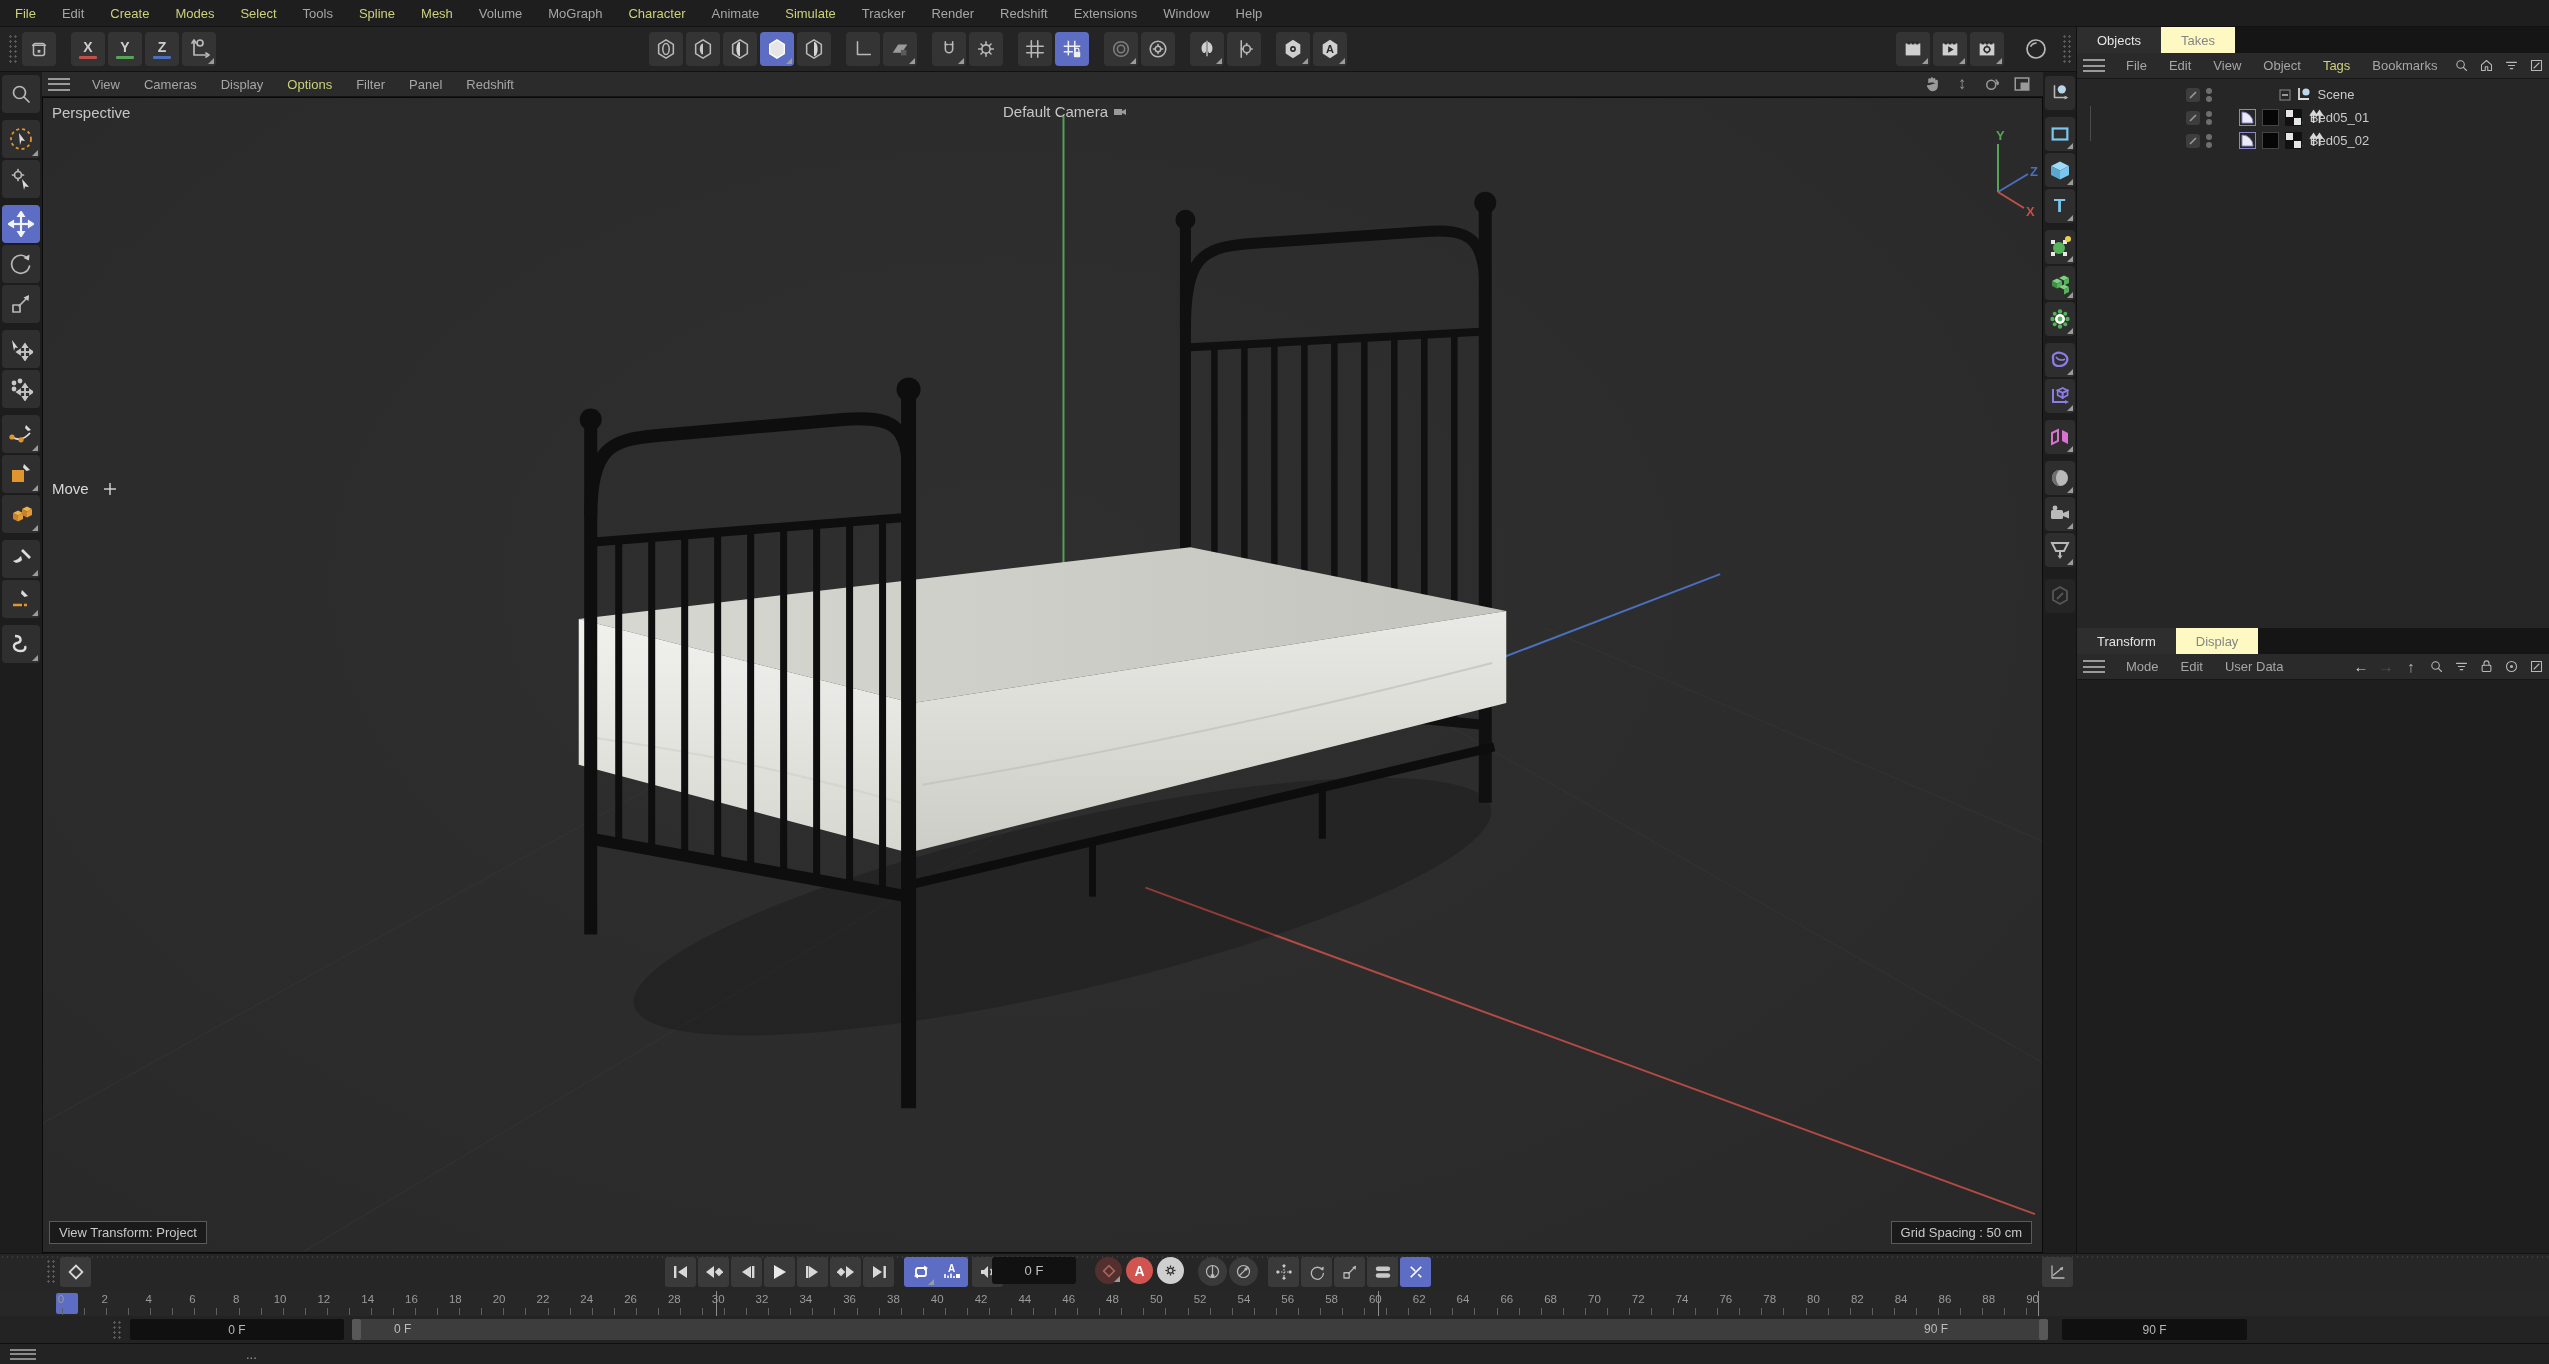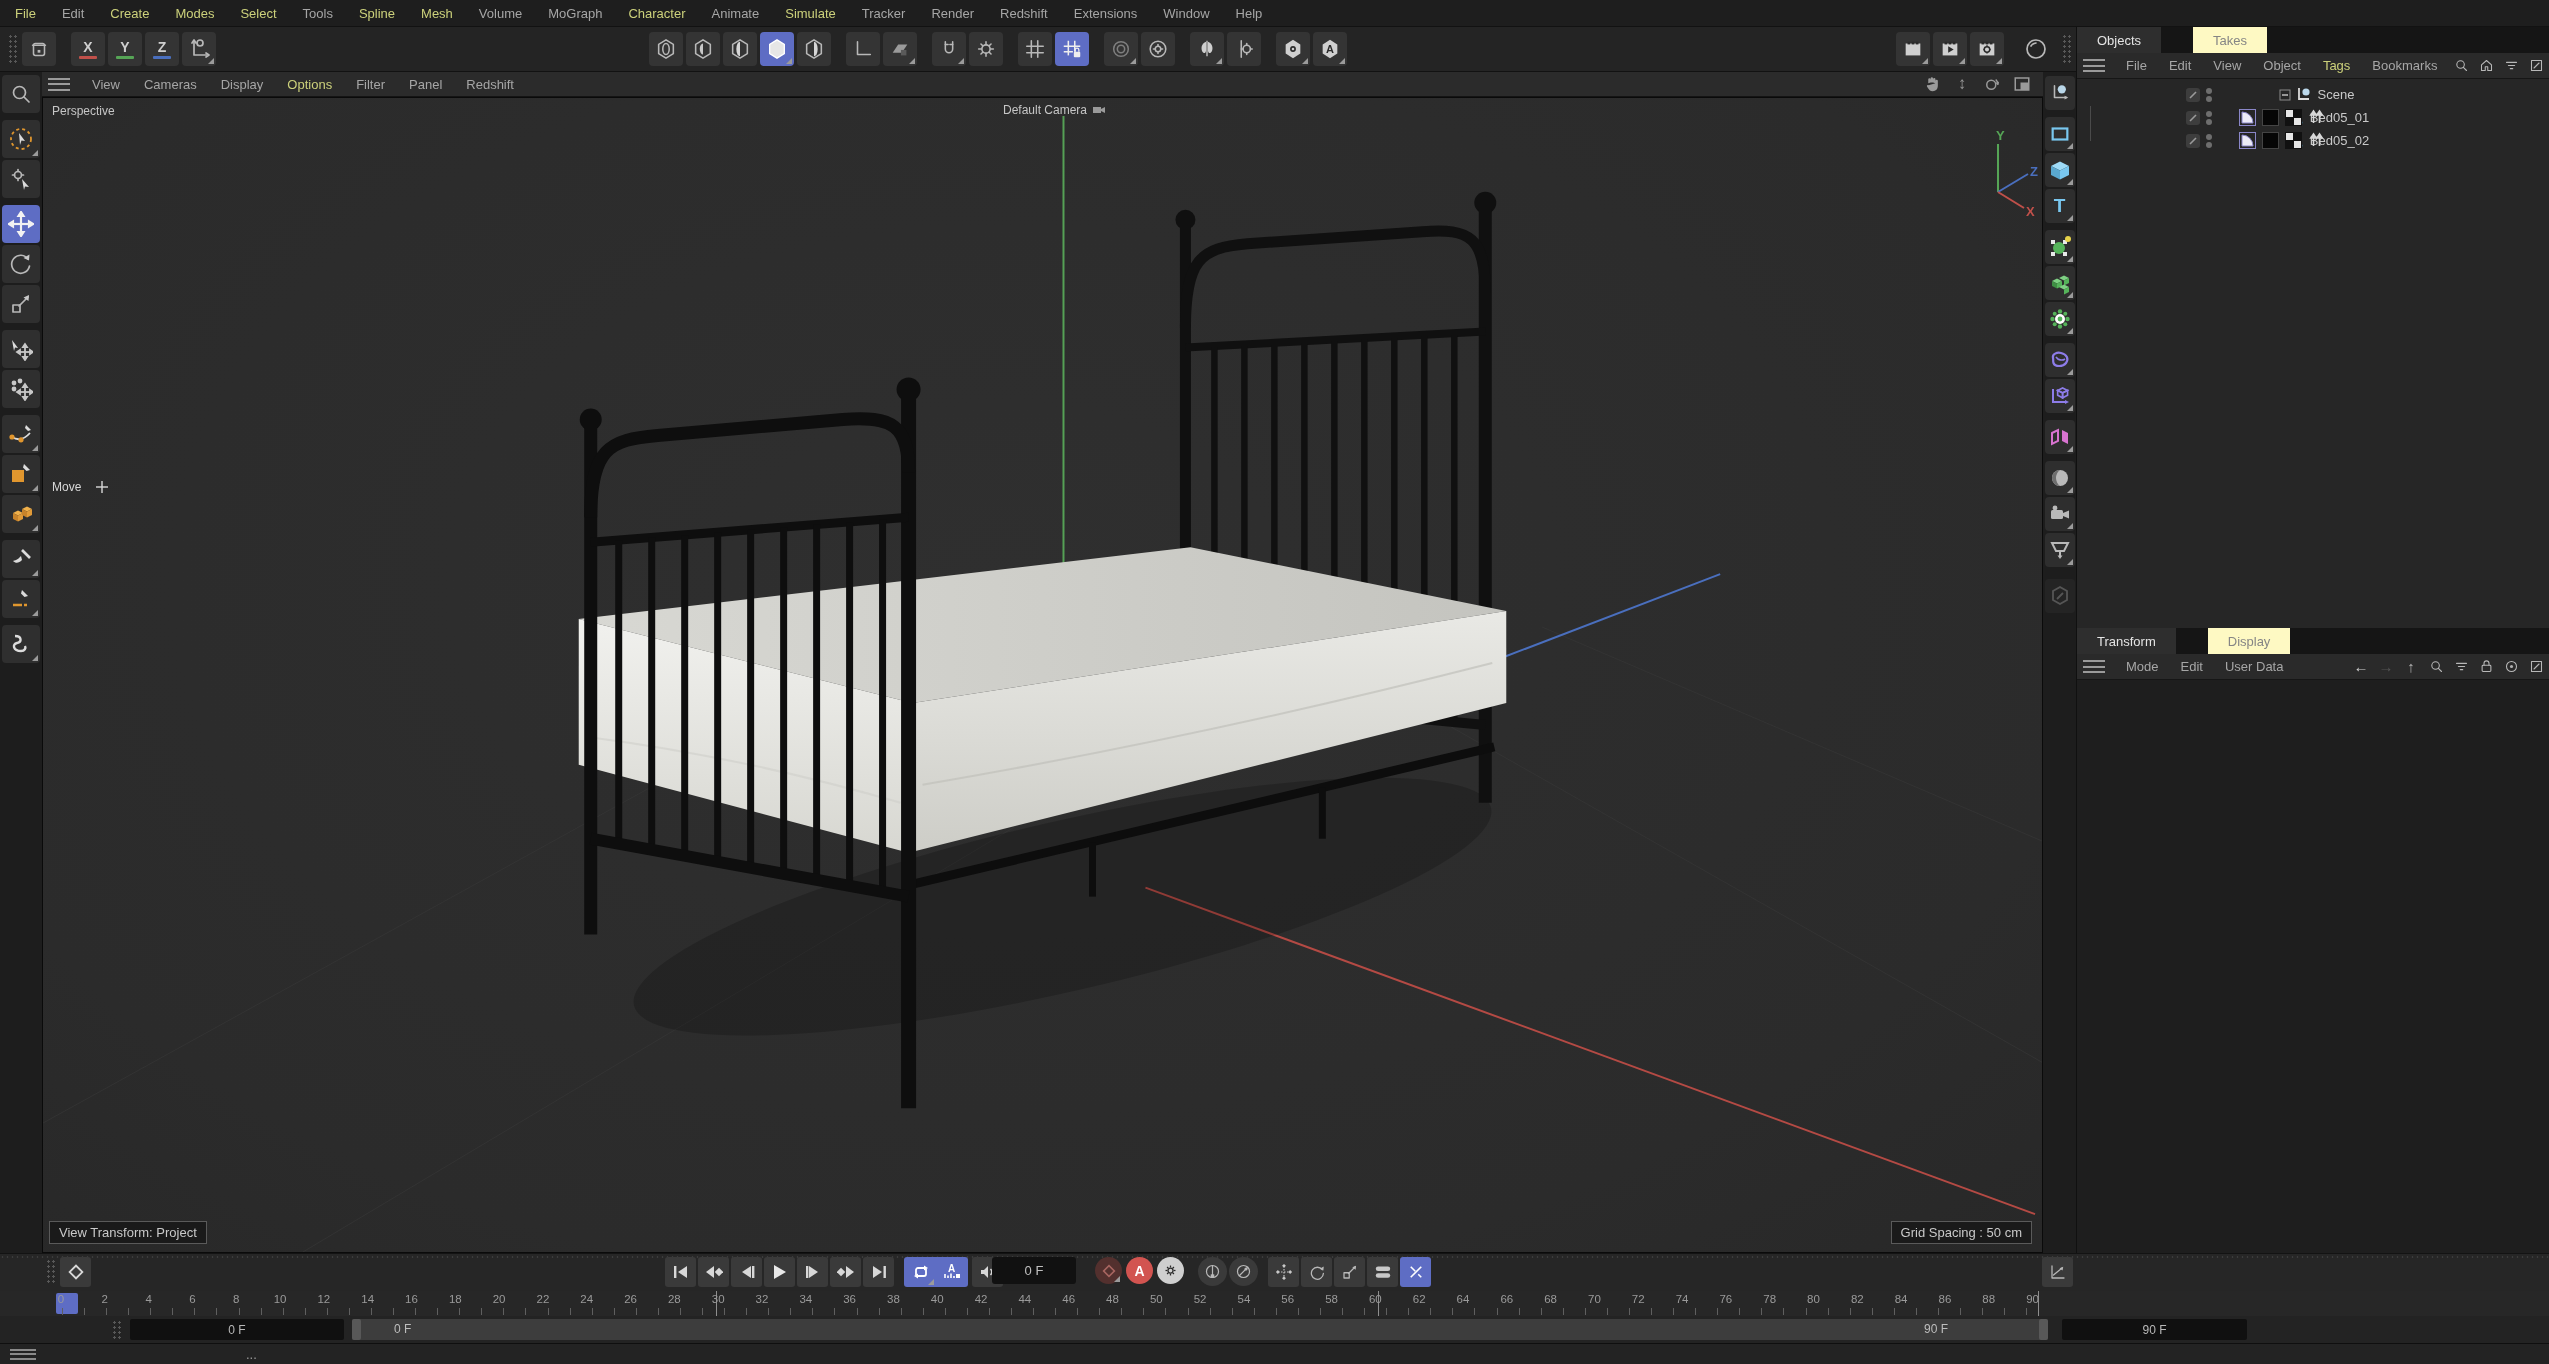--- a/index.html
+++ b/index.html
@@ -40,31 +40,31 @@
   .pgap{height:5px;flex:none;}
 
   
   .vp-wrap{position:absolute;left:42px;top:0;width:2001px;height:100%;}
   .vp-menu{display:flex;align-items:center;height:25px;background:#2b2b2b;border-bottom:1px solid #141414;}
   .vp-menu .menu-item{padding:4px 12px;}
   .vp-nav{margin-left:auto;display:flex;align-items:center;gap:8px;padding-right:10px;}
   .vp-nav .nicon{width:22px;height:20px;display:flex;align-items:center;justify-content:center;color:#9a9a9a;}
   .viewport{position:absolute;left:0;top:25px;right:0;bottom:0;background:radial-gradient(ellipse at 48% 42%, #2f2f2f 0%, #2b2b2b 75%, #282828 100%);border:1px solid #0a0a0a;overflow:hidden;}
   .scene{position:absolute;inset:0;width:100%;height:100%;}
-  .vp-label{position:absolute;color:#c6c6c6;font-size:12px;}
+  .vp-label{position:absolute;color:#c6c6c6;font-size:15px;}
   .vp-box{position:absolute;background:rgba(24,24,24,.85);border:1px solid #5a5a5a;color:#c9c9c9;font-size:13px;padding:3px 9px;}
   .gizmo{position:absolute;right:4px;top:32px;}
 
   
   .strip{position:absolute;left:2043px;top:0;width:33px;height:100%;background:#1d1d1d;display:flex;flex-direction:column;align-items:center;padding-top:3px;}
   .sbtn{position:relative;width:30px;height:34px;background:#2e2e2e;border-radius:4px;margin:1px 0;display:flex;align-items:center;justify-content:center;flex:none;}
 
   
   .rpanel{position:absolute;left:2076px;top:27px;width:473px;height:1226px;background:#1e1e1e;border-left:1px solid #101010;}
-  .tabs{display:flex;background:#151515;height:26px;align-items:flex-start;gap:32px;}
+  .tabs{display:flex;background:#151515;height:26px;align-items:flex-start;}
   .tab{padding:5px 20px;color:#858585;background:#fef9c3;height:26px;display:flex;align-items:center;}
   .tab.active{background:#2e2e2e;color:#e4e4e4;}
   .pmenu{display:flex;align-items:center;height:26px;background:#2a2a2a;border-bottom:1px solid #161616;}
   .pmenu .menu-item{padding:4px 11px;}
   .pmenu-icons{margin-left:auto;display:flex;align-items:center;gap:7px;padding-right:4px;overflow:hidden;}
   .pmenu-icons .nicon{width:18px;height:18px;display:flex;align-items:center;justify-content:center;color:#b0b0b0;font-size:15px;flex:none;}
   .om-tree{background:#262626;height:549px;position:relative;padding-top:4px;}
   .tree-row{display:flex;align-items:center;height:23px;position:relative;justify-content:center;}
   .tree-row .lbl{color:#c9c9c9;padding-left:6px;}
   .tgl{display:flex;align-items:center;gap:5px;position:absolute;left:108px;}

